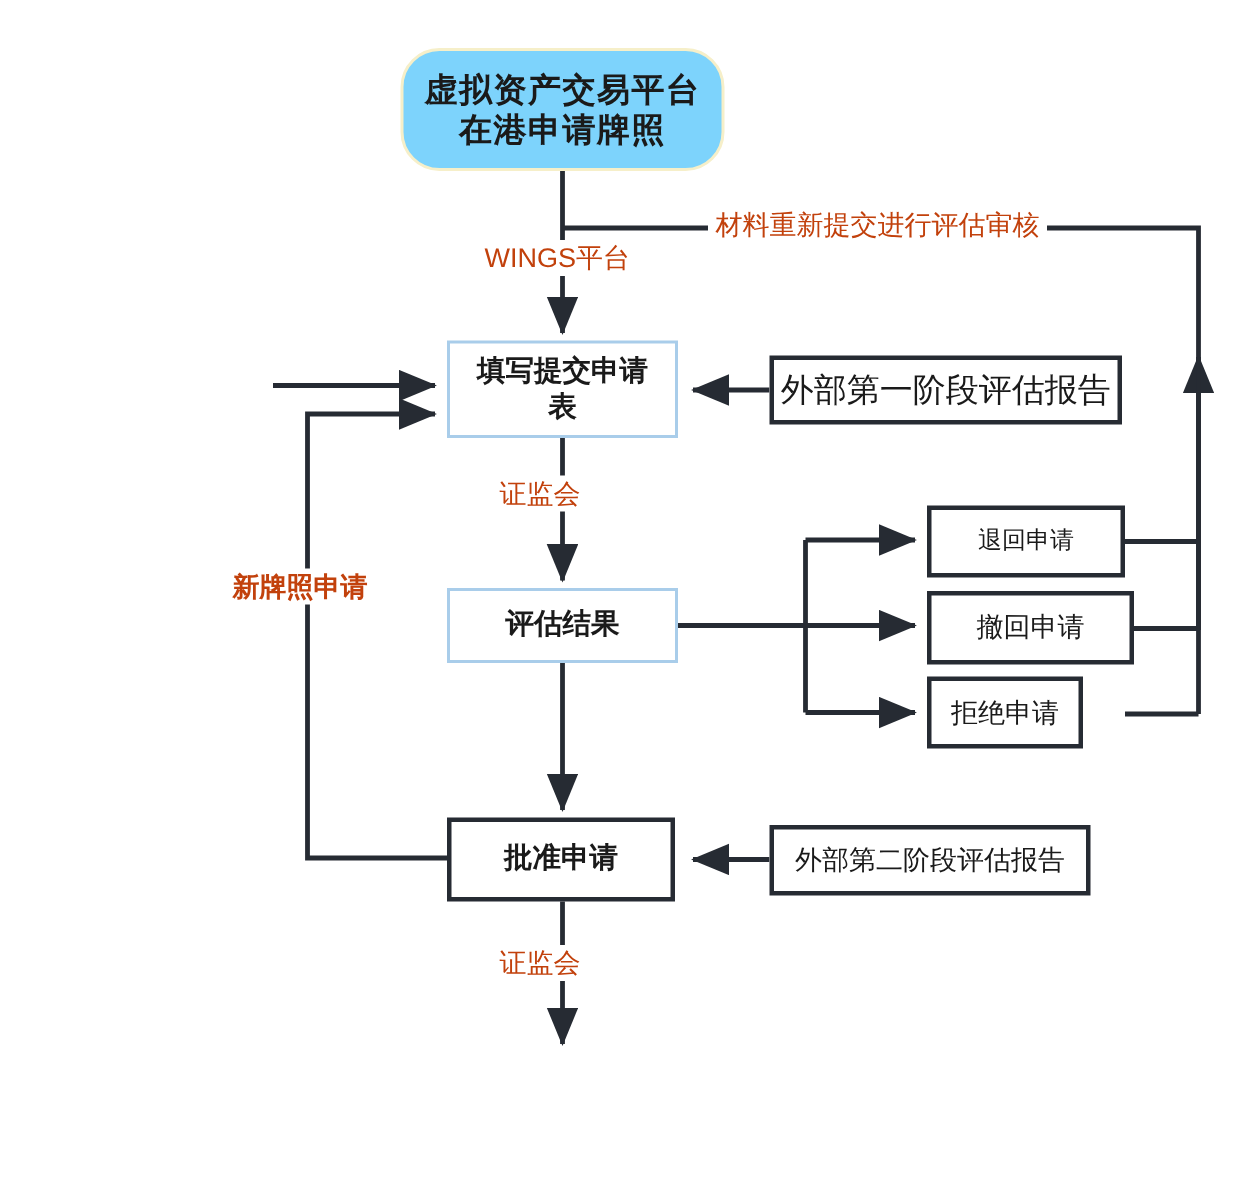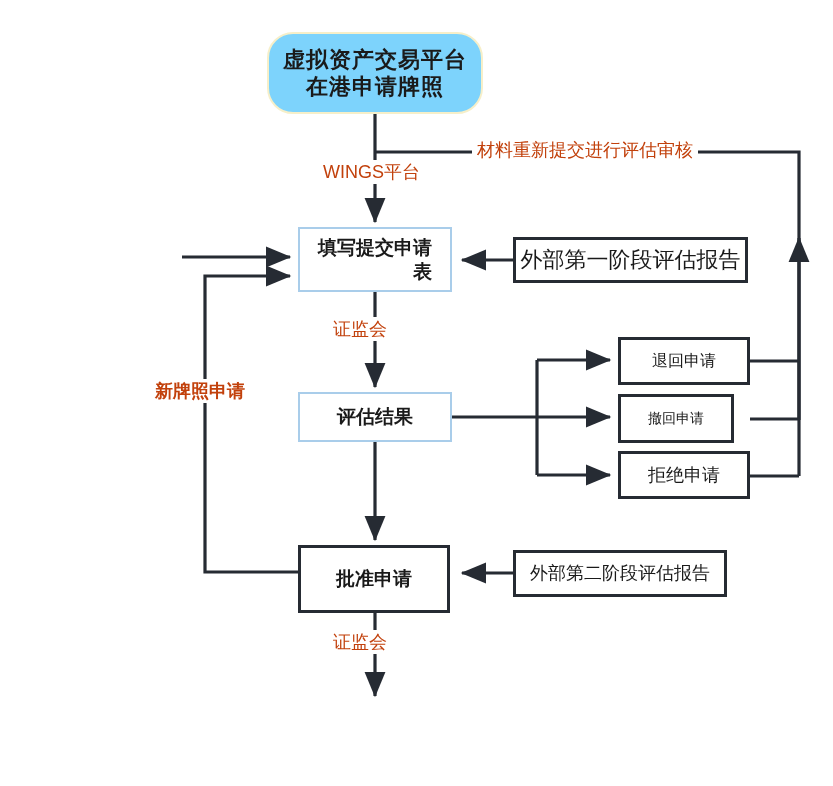--- a/index.html
+++ b/index.html
@@ -45,21 +45,20 @@
   .node.title {
     border: 2px solid #f6efc9;
     background: #7dd3fc;
     border-radius: 26px;
     font-weight: bold;
     font-size: 22px;
     letter-spacing: 1px;
   }
   .node.bold {
     font-weight: bold;
-    text-align: right;
   }
   .edge-label {
     position: absolute;
     background: #ffffff;
     color: #c2410c;
     font-size: 18px;
     padding: 0 5px;
     white-space: nowrap;
     z-index: 3;
   }
@@ -122,43 +121,43 @@
     <div>
       <div>填写提交申请</div>
       <div>表</div>
     </div>
   </div>
 
   <div class="node blue bold" style="left:298px; top:392px; width:154px; height:50px; font-size:19px;">
     <span>评估结果</span>
   </div>
 
-  <div class="node black bold" style="left:298px; top:545px; width:152px; height:68px; font-size:19px;">
+  <div class="node black bold" style="left:298px; top:545px; width:152px; height:56px; font-size:19px;">
     <span>批准申请</span>
   </div>
 
 
 
   <div class="node black" style="left:513px; top:237px; width:235px; height:46px; font-size:22px;">
     <span>外部第一阶段评估报告</span>
   </div>
 
   <div class="node black" style="left:513px; top:550px; width:214px; height:47px; font-size:18px;">
     <span>外部第二阶段评估报告</span>
   </div>
 
   <div class="node black" style="left:618px; top:337px; width:132px; height:48px; font-size:16px;">
     <span>退回申请</span>
   </div>
 
-  <div class="node black" style="left:618px; top:394px; width:116px; height:49px; font-size:14px;">
+  <div class="node black" style="left:618px; top:394px; width:138px; height:49px; font-size:18px;">
     <span>撤回申请</span>
   </div>
 
-  <div class="node black" style="left:618px; top:451px; width:132px; height:48px; font-size:18px;">
+  <div class="node black" style="left:618px; top:451px; width:104px; height:48px; font-size:18px;">
     <span>拒绝申请</span>
   </div>
 
   <div class="edge-label" style="left:318px; top:160px;">WINGS平台</div>
 
   <div class="edge-label" style="left:472px; top:138px;">材料重新提交进行评估审核</div>
 
   <div class="edge-label" style="left:328px; top:317px;">证监会</div>
 
   <div class="edge-label" style="left:150px; top:379px;font-weight:bold;">新牌照申请</div>

